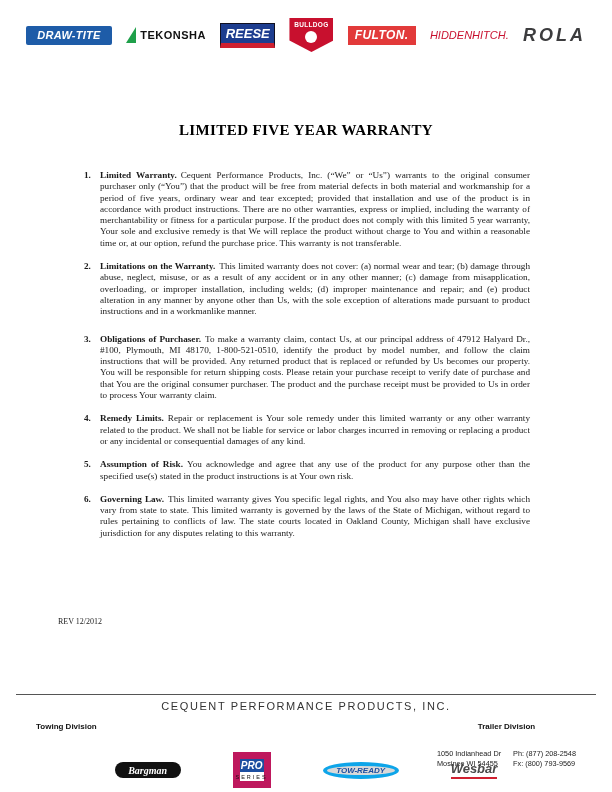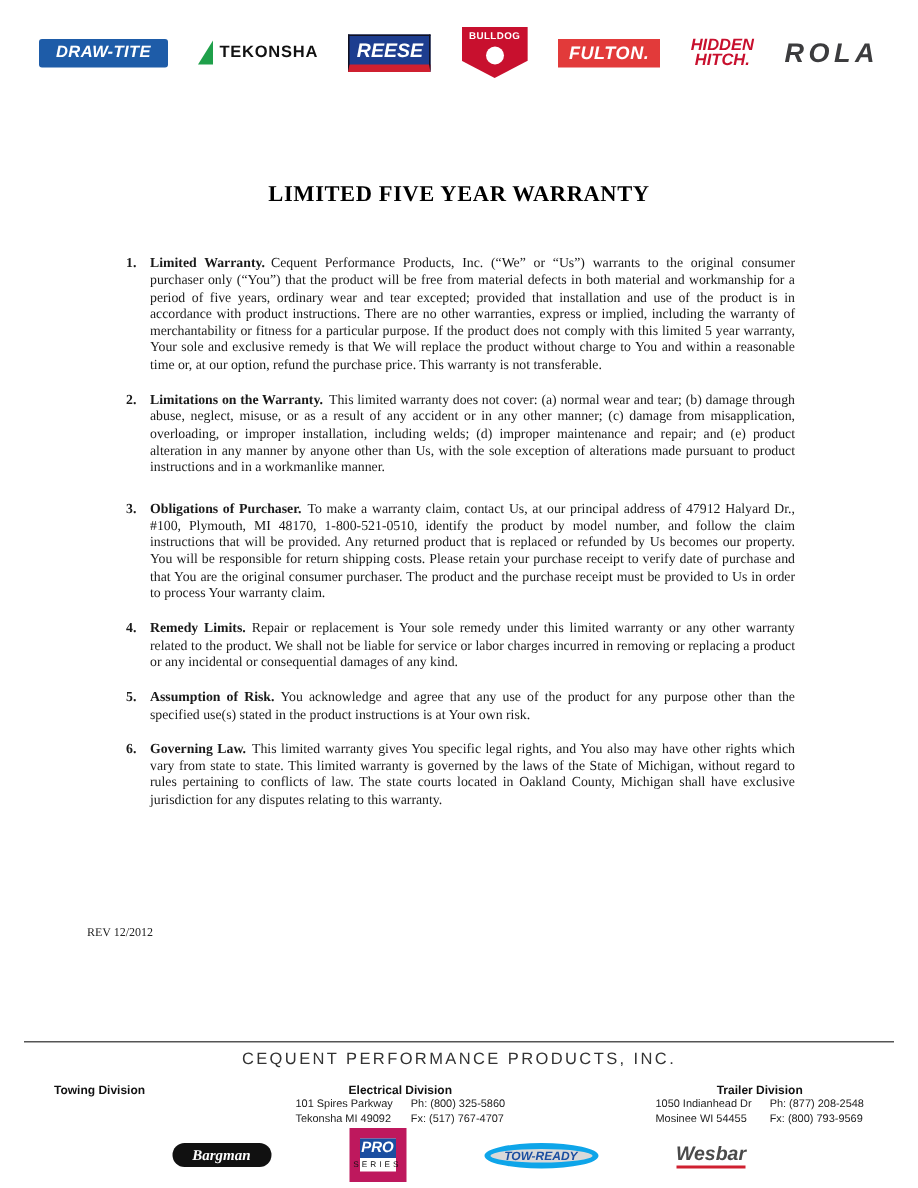--- a/index.html
+++ b/index.html
@@ -25,21 +25,21 @@
   .reese { background:#1d3d8f; color:#fff; width:55px; height:25px;
     font-weight:bold; font-style:italic; font-size:13px; border:1px solid #101020;
     border-bottom:5px solid #cf2030; }
   .bulldog { background:#c8102e; width:44px; height:34px; color:#fff;
     flex-direction:column; justify-content:flex-start; padding-top:3px;
     clip-path:polygon(0 0,100% 0,100% 66%,50% 100%,0 66%);
     font-size:6.5px; font-weight:bold; letter-spacing:.3px; }
   .bulldog .dog-dot { width:12px; height:12px; background:#fff; border-radius:50%; margin-top:3px; }
   .fulton { background:#e23a3a; color:#fff; width:68px; height:19px;
     font-weight:bold; font-style:italic; font-size:12px; letter-spacing:.4px; }
-  .hiddenhitch { flex-direction:column; color:#c8102e; font-weight:700;
+  .hiddenhitch { flex-direction:row; color:#c8102e; font-weight:400;
     font-style:italic; font-size:11px; line-height:10px; }
   .rola { font-weight:800; font-style:italic; font-size:18px; letter-spacing:3px; color:#3c3c3e; }
 
   
   .doc-title { position:absolute; top:122px; left:0; right:0; text-align:center;
     font-weight:bold; font-size:15px; letter-spacing:.4px; color:#000; }
 
   
   .sections { position:absolute; top:170px; left:84px; width:446px; }
   .section { display:flex; margin-bottom:12px; }
@@ -51,21 +51,21 @@
   .rev-note { position:absolute; top:617px; left:58px; font-size:8px; color:#222; }
 
   
   .footer-rule { position:absolute; top:694px; left:16px; right:16px; border-top:1px solid #555; }
   .footer-company { position:absolute; top:700px; left:0; right:0; text-align:center;
     font-family:"Liberation Sans", sans-serif; font-size:11px; letter-spacing:1.6px; color:#333; }
 
   .divisions { position:absolute; top:722px; left:36px; right:36px;
     display:flex; justify-content:space-between; font-family:"Liberation Sans", sans-serif; }
   .division { text-align:center; }
-  .div-name { font-weight:bold; font-size:8px; margin-bottom:0; color:#111; }
+  .div-name { font-weight:bold; font-size:8px; margin-bottom:18px; color:#111; }
   .div-grid { display:grid; grid-template-columns:auto auto; column-gap:12px; row-gap:1px;
     font-size:7.3px; color:#222; text-align:left; }
 
   .bottom-logos { position:absolute; top:752px; left:0; right:0;
     display:flex; justify-content:center; align-items:center; gap:52px; }
   .bargman { background:#111; color:#fff; width:66px; height:16px; border-radius:8px;
     font-style:italic; font-weight:bold; font-size:10px; font-family:"Liberation Serif", serif; }
   .proseries { flex-direction:column; width:38px; border:7px solid #be185d; }
   .pro-top { background:#1b4ea0; color:#fff; width:100%; height:13px; display:flex;
     align-items:center; justify-content:center; font-weight:800; font-style:italic; font-size:10px; }
@@ -148,29 +148,20 @@
 
   <div class="footer-rule"></div>
   <div class="footer-company">CEQUENT PERFORMANCE PRODUCTS, INC.</div>
 
   <div class="divisions">
 
     <div class="division">
       <div class="div-name">Towing Division</div>
     </div>
 
-    <div class="division">
-      <div class="div-name">Electrical Division</div>
-      <div class="div-grid">
-        <span>101 Spires Parkway</span>
-        <span>Ph: (800) 325-5860</span>
-        <span>Tekonsha MI 49092</span>
-        <span>Fx: (517) 767-4707</span>
-      </div>
-    </div>
 
     <div class="division">
       <div class="div-name">Trailer Division</div>
       <div class="div-grid">
         <span>1050 Indianhead Dr</span>
         <span>Ph: (877) 208-2548</span>
         <span>Mosinee WI 54455</span>
         <span>Fx: (800) 793-9569</span>
       </div>
     </div>

